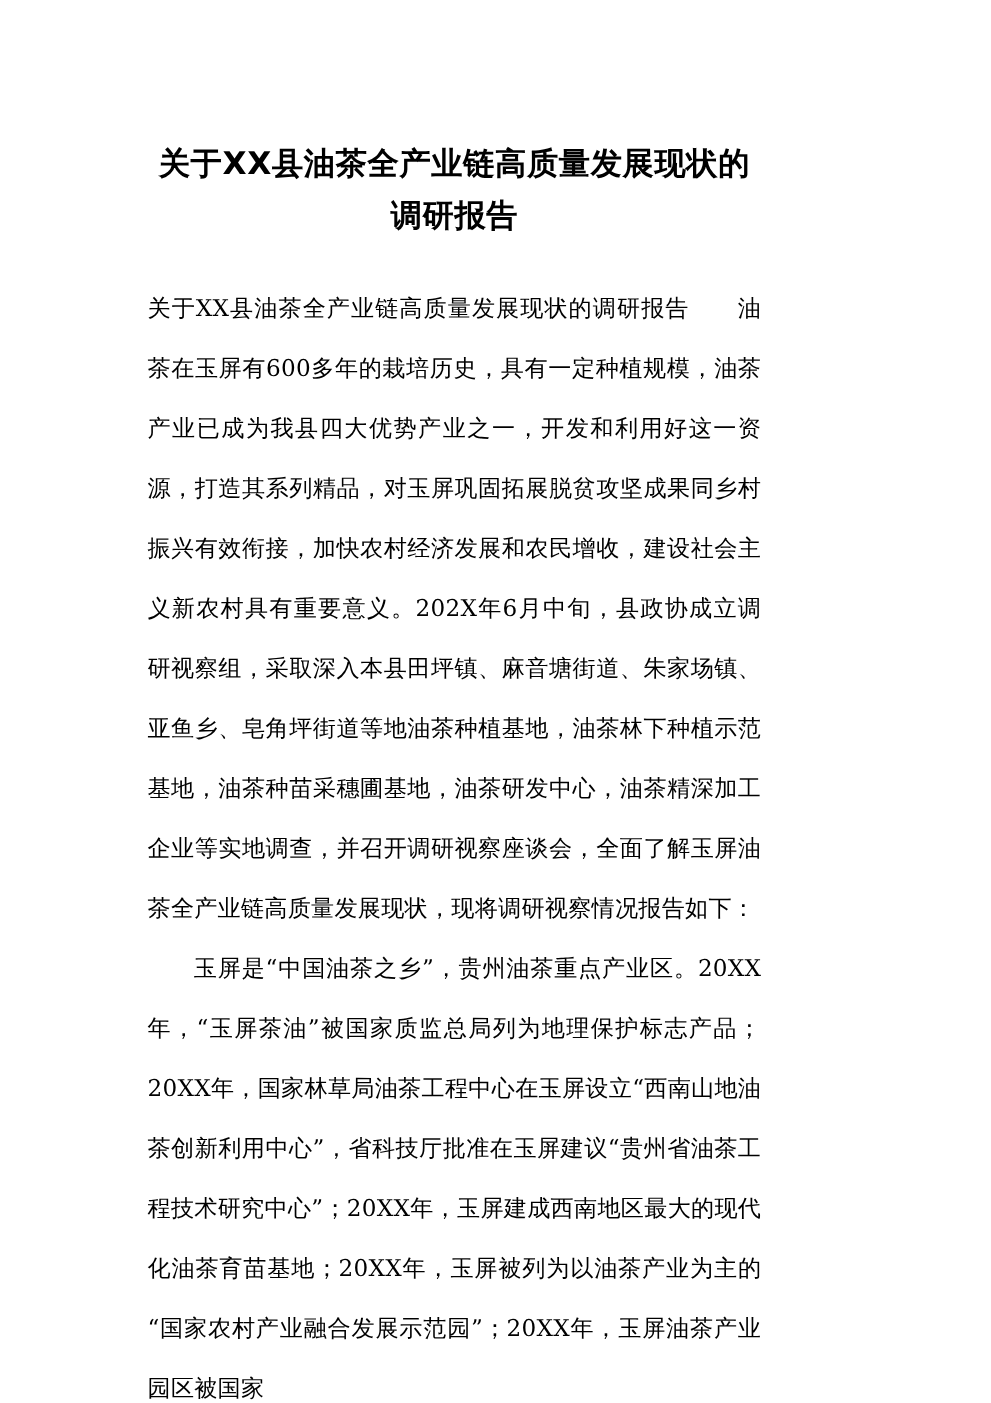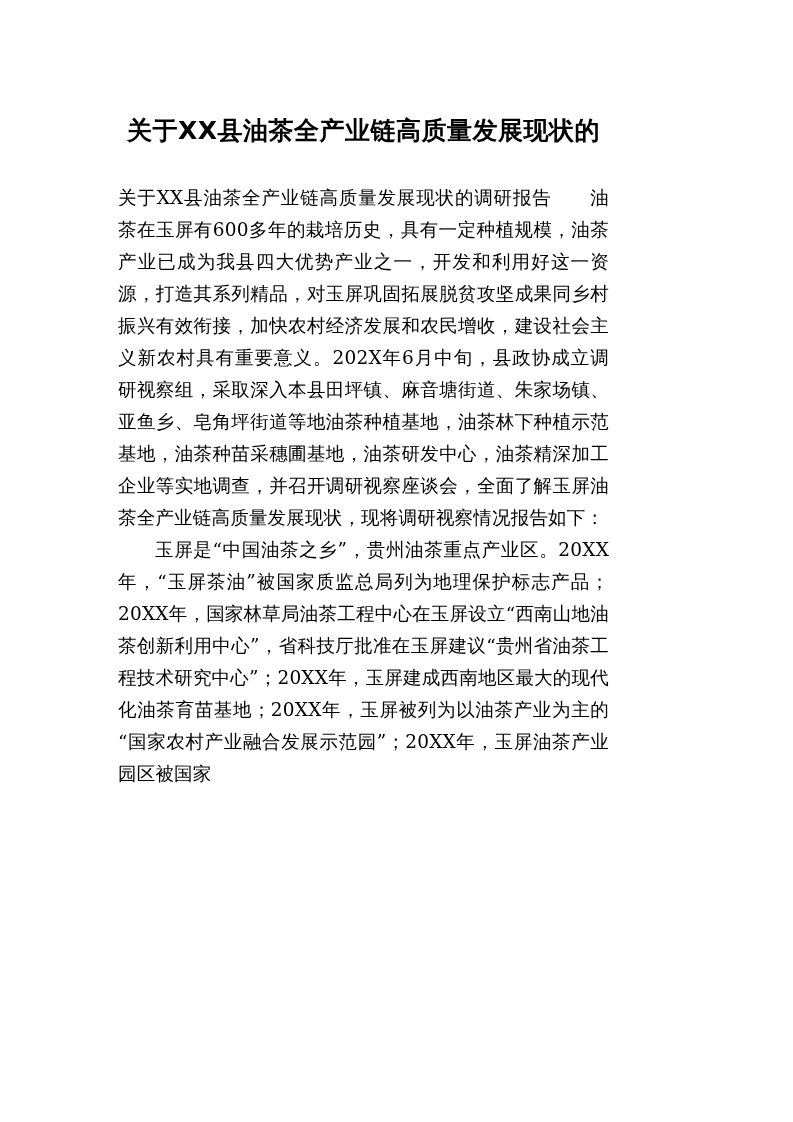--- a/index.html
+++ b/index.html
@@ -28,21 +28,21 @@
     line-height: 42px;
     text-align: center;
     margin: 0 0 30px 0;
     letter-spacing: 0.5px;
   }
   .doc-title .title-line {
     display: block;
   }
   .para {
     font-size: 18.5px;
-    line-height: 32px;
+    line-height: 48px;
     text-align: justify;
     text-justify: inter-ideograph;
     margin: 0;
     letter-spacing: 0.2px;
   }
   .para + .para {
     margin-top: 0px;
   }
   .indent-2 {
     text-indent: 2em;
@@ -51,20 +51,21 @@
     margin-top: 4px;
   }
 </style>
 </head>
 <body>
 
 <div class="page">
 
   <h1 class="doc-title">
     <span class="title-line">关于XX县油茶全产业链高质量发展现状的</span>
+    <span class="title-line">调研报告</span>
   </h1>
 
   <div class="body-block">
     <p class="para">关于XX县油茶全产业链高质量发展现状的调研报告　　油茶在玉屏有600多年的栽培历史，具有一定种植规模，油茶产业已成为我县四大优势产业之一，开发和利用好这一资源，打造其系列精品，对玉屏巩固拓展脱贫攻坚成果同乡村振兴有效衔接，加快农村经济发展和农民增收，建设社会主义新农村具有重要意义。202X年6月中旬，县政协成立调研视察组，采取深入本县田坪镇、麻音塘街道、朱家场镇、亚鱼乡、皂角坪街道等地油茶种植基地，油茶林下种植示范基地，油茶种苗采穗圃基地，油茶研发中心，油茶精深加工企业等实地调查，并召开调研视察座谈会，全面了解玉屏油茶全产业链高质量发展现状，现将调研视察情况报告如下：</p>
     <p class="para indent-2">玉屏是“中国油茶之乡”，贵州油茶重点产业区。20XX年，“玉屏茶油”被国家质监总局列为地理保护标志产品；20XX年，国家林草局油茶工程中心在玉屏设立“西南山地油茶创新利用中心”，省科技厅批准在玉屏建议“贵州省油茶工程技术研究中心”；20XX年，玉屏建成西南地区最大的现代化油茶育苗基地；20XX年，玉屏被列为以油茶产业为主的“国家农村产业融合发展示范园”；20XX年，玉屏油茶产业园区被国家</p>
   </div>
 
 </div>
 
 </body></html>

